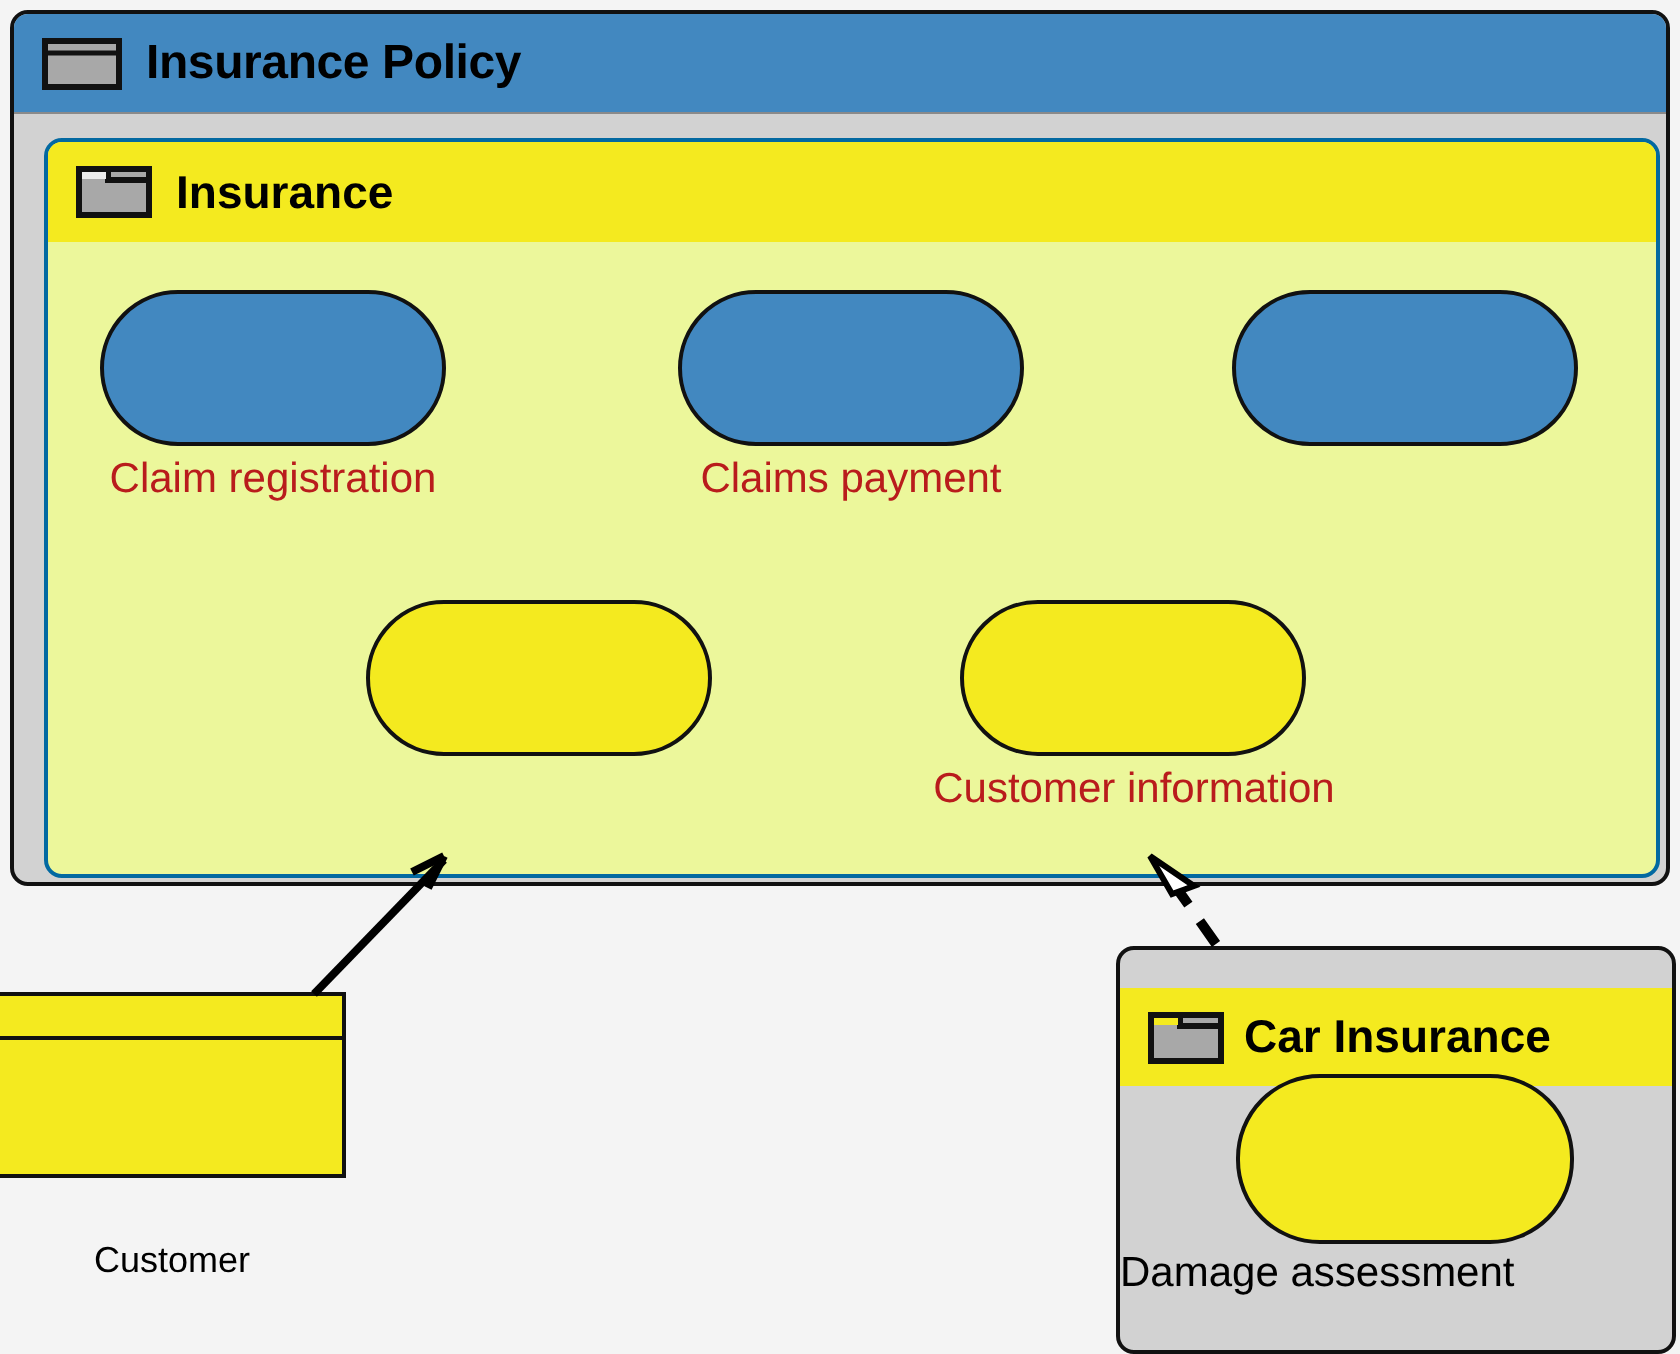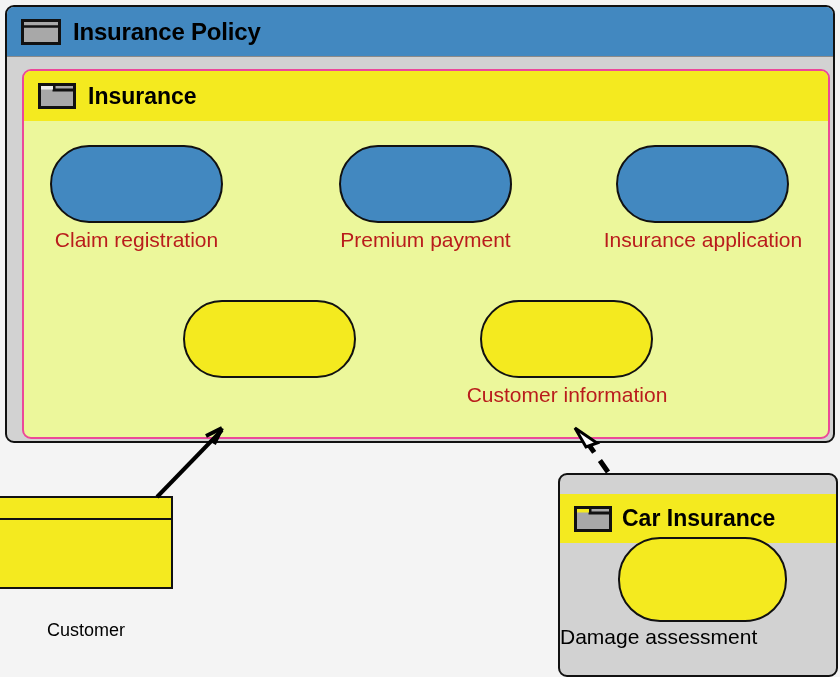--- a/index.html
+++ b/index.html
@@ -50,21 +50,21 @@
 
   
   #inner-package {
     position: absolute;
     left: 15px;
     top: 62px;
     width: 808px;
     height: 370px;
     box-sizing: border-box;
     background: #ecf79b;
-    border: 2px solid #ec4899;
+    border: 2px solid #0369a1;
     border-radius: 9px;
     overflow: hidden;
   }
   #inner-header {
     position: absolute;
     left: 0;
     top: 0;
     width: 100%;
     height: 50px;
     background: #f4ea1f;
@@ -225,24 +225,23 @@
         <path d="M1.5 1.5 H16 V7 H36.5" fill="none" stroke="#111" stroke-width="3"></path>
         <rect x="3" y="3" width="12" height="3.5" fill="#ececec"></rect>
       </svg>
       <span id="inner-title">Insurance</span>
     </div>
 
     <div class="activity blue" style="left:26px;  top:74px; width:173px; height:78px;"></div>
     <div class="activity-label" style="left:6px; top:157px; width:213px;">Claim registration</div>
 
     <div class="activity blue" style="left:315px; top:74px; width:173px; height:78px;"></div>
-    <div class="activity-label" style="left:295px; top:157px; width:213px;">Premium payment</div>
+    <div class="activity-label" style="left:295px; top:157px; width:213px;">Claims payment</div>
 
     <div class="activity blue" style="left:592px; top:74px; width:173px; height:78px;"></div>
-    <div class="activity-label" style="left:565px; top:157px; width:228px;">Insurance application</div>
 
     <div class="activity yellow" style="left:159px; top:229px; width:173px; height:78px;"></div>
 
     <div class="activity yellow" style="left:456px; top:229px; width:173px; height:78px;"></div>
     <div class="activity-label" style="left:428px; top:312px; width:230px;">Customer information</div>
 
   </div>
 </div>
 
 <div id="customer-box">

